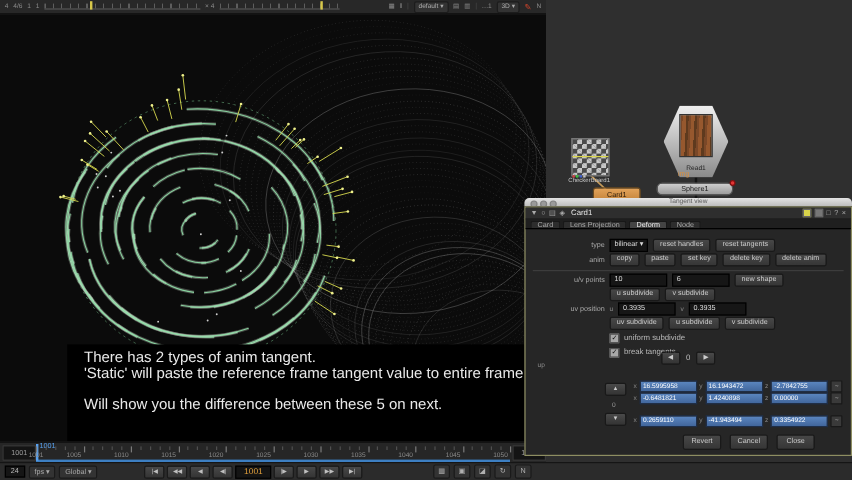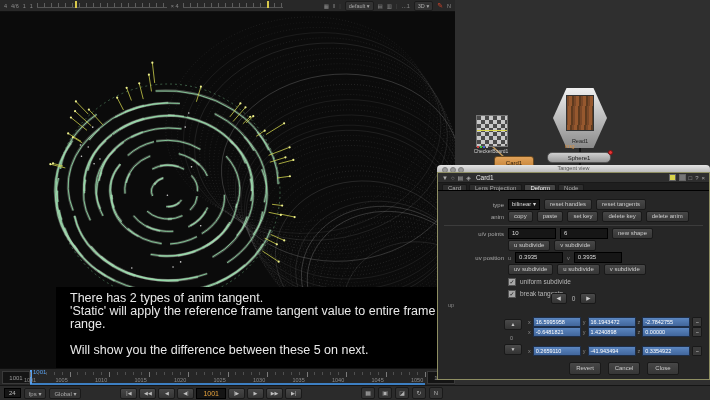--- a/index.html
+++ b/index.html
@@ -433,22 +433,21 @@
         <circle cx="99.9675925925926" cy="146.98827589163238" r="0.8" fill="#fff" opacity="0.8"></circle>
         <circle cx="88.21913580246914" cy="134.93602109053498" r="0.8" fill="#fff" opacity="0.8"></circle>
         <circle cx="167.3966049382716" cy="183.19755229766804" r="0.8" fill="#fff" opacity="0.8"></circle>
         <circle cx="173.05555555555554" cy="255.04447445130316" r="0.8" fill="#fff" opacity="0.8"></circle>
         <circle cx="94.08487654320987" cy="151.7113554526749" r="0.8" fill="#fff" opacity="0.8"></circle>
         <circle cx="92.70679012345678" cy="115.17350394375858" r="0.8" fill="#fff" opacity="0.8"></circle>
       </svg>
 
     <div class="overlay" id="overlay">
         <div class="ovl-line">There has 2 types of anim tangent.</div>
-        <div class="ovl-line">'Static' will apply the reference frame tangent value to entire frame</div>
-        <div class="ovl-line">range.</div>
+        <div class="ovl-line">'Static' will paste the reference frame tangent value to entire frame</div>
         <div class="ovl-line">&nbsp;</div>
         <div class="ovl-line">Will show you the difference between these 5 on next.</div>
       </div>
   </div>
 
   <div class="timeline">
     <div class="tl-box" style="left:2px">1001</div>
     <div id="ruler">
       <div class="rangebar"></div>
       <div class="playhead"></div>

